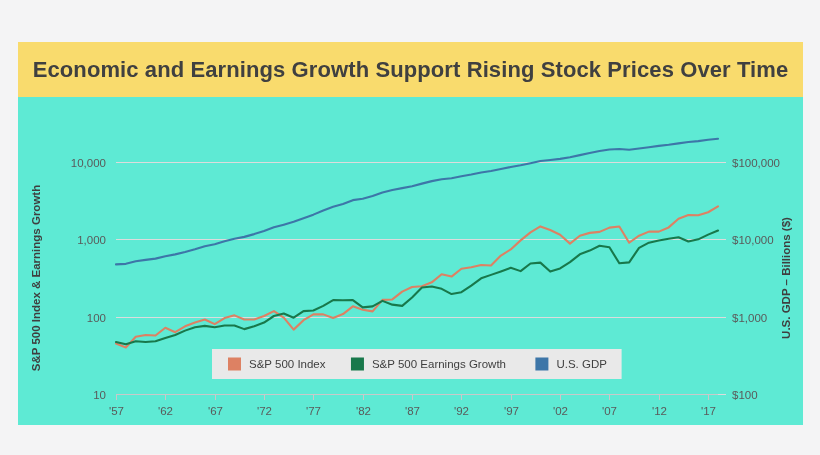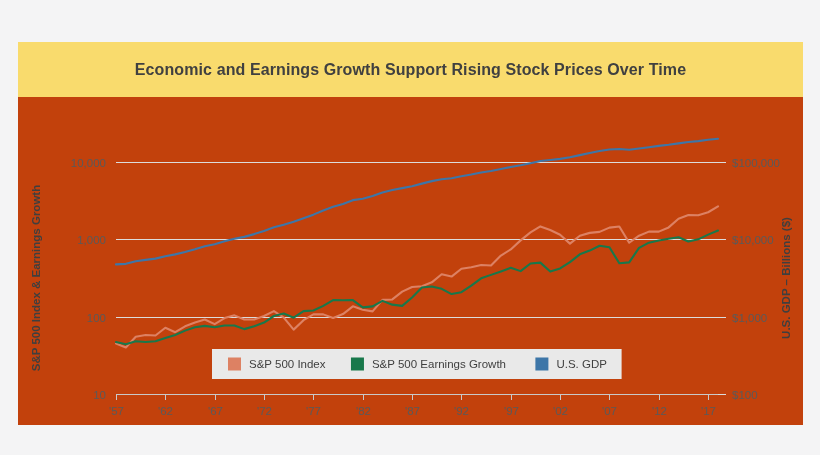--- a/index.html
+++ b/index.html
@@ -37,32 +37,32 @@
   }
   .header-title {
     position: absolute;
     left: 0;
     top: 0;
     width: 785px;
     height: 55px;
     line-height: 55px;
     text-align: center;
     color: #404040;
-    font-size: 16px;
+    font-size: 22px;
     font-weight: bold;
     letter-spacing: 0.1px;
     white-space: nowrap;
   }
   .plot-area {
     position: absolute;
     left: 0;
     top: 55px;
     width: 785px;
     height: 328px;
-    background: #c2410c;
+    background: #5eead4;
   }
   svg.chart {
     position: absolute;
     left: 0;
     top: 0;
     display: block;
   }
   .axis-title {
     fill: #3f3f3f;
     font-size: 11.5px;

